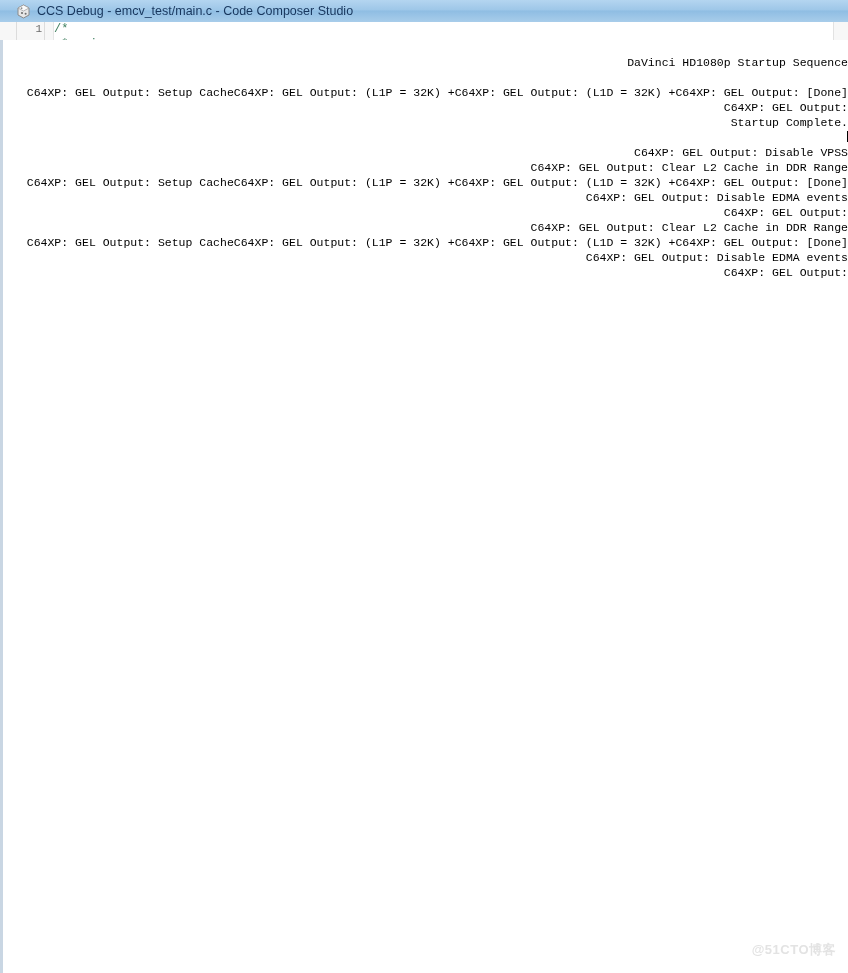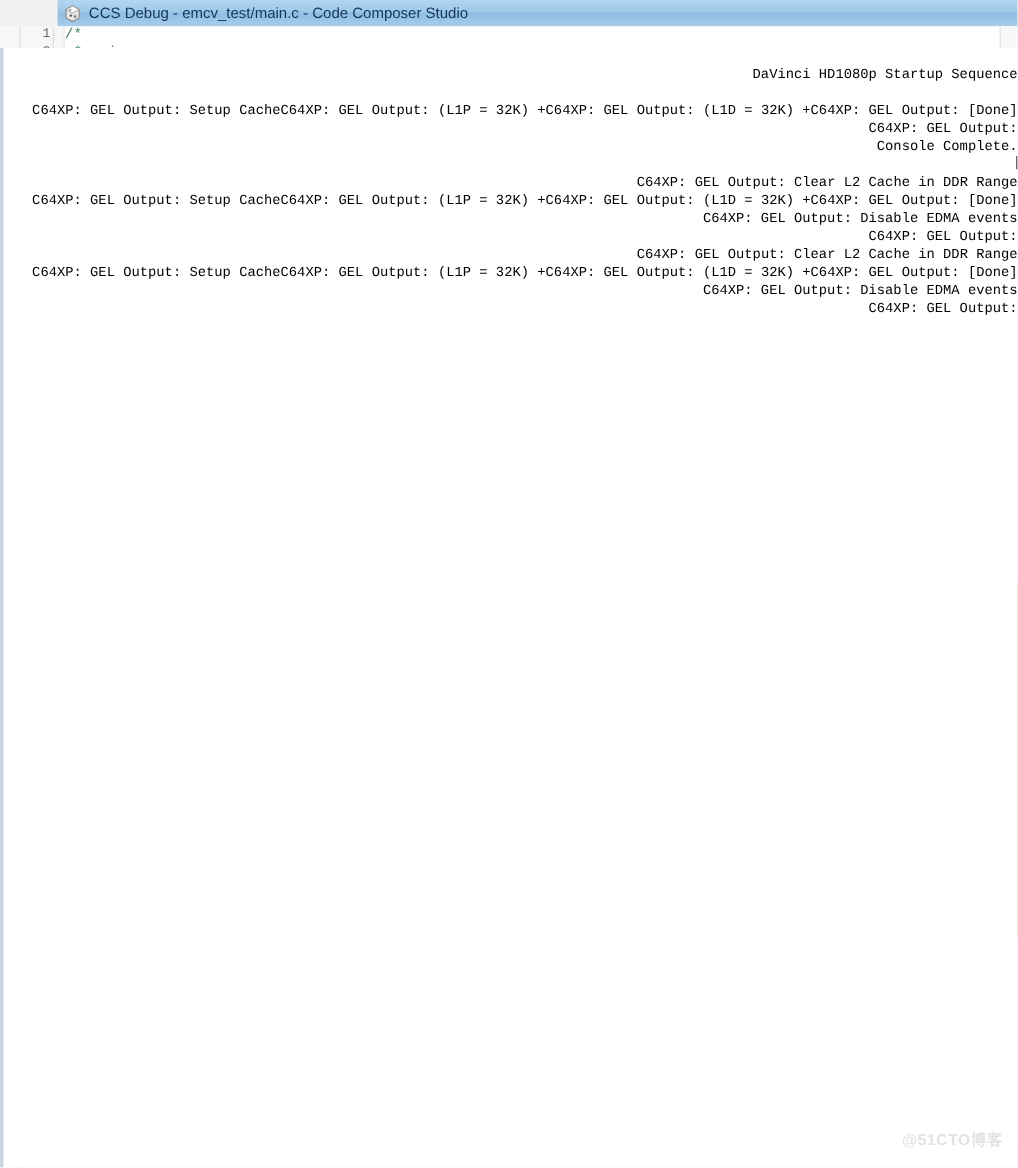--- a/index.html
+++ b/index.html
@@ -10,21 +10,21 @@
     font-size:12px;color:#000;
     -webkit-font-smoothing:antialiased;
   }
   .app{position:relative;width:848px;height:973px;background:#f0f0f0;}
 
   
   .titlebar{
     height:22px;
     background:linear-gradient(to bottom,#b4d5f0 0%,#9ec7e8 45%,#8fbde3 50%,#a8cdea 100%);
     border-bottom:1px solid #7ba7ca;
-    display:flex;align-items:center;padding-left:5px;margin-left:48px;
+    display:flex;align-items:center;padding-left:16px;
   }
   .title-icon{
     width:15px;height:15px;margin-right:6px;flex:0 0 auto;position:relative;
   }
   .title-text{font-size:12.5px;color:#17365d;white-space:nowrap;}
 
   
   .menubar{
     height:23px;background:#f4f4f4;border-bottom:1px solid #e2e2e2;
     display:flex;align-items:center;padding-left:6px;
@@ -645,22 +645,23 @@
         <span>GEL Files</span>
       </div>
     </div>
     <div class="console-sub">TMS320DM6467.ccxml</div>
     <div class="console-body" id="consoleout">
         <div class="coline"></div>
         <div class="coline">DaVinci HD1080p Startup Sequence</div>
         <div class="coline"></div>
         <div class="coline">C64XP: GEL Output: Setup CacheC64XP: GEL Output: (L1P = 32K) +C64XP: GEL Output: (L1D = 32K) +C64XP: GEL Output: [Done]</div>
         <div class="coline">C64XP: GEL Output:</div>
-        <div class="coline">Console Complete.</div>
+        <div class="coline">Startup Complete.</div>
         <div class="coline"><span class="caret"></span></div>
+        <div class="coline">C64XP: GEL Output: Disable VPSS</div>
         <div class="coline">C64XP: GEL Output: Clear L2 Cache in DDR Range</div>
         <div class="coline">C64XP: GEL Output: Setup CacheC64XP: GEL Output: (L1P = 32K) +C64XP: GEL Output: (L1D = 32K) +C64XP: GEL Output: [Done]</div>
         <div class="coline">C64XP: GEL Output: Disable EDMA events</div>
         <div class="coline">C64XP: GEL Output:</div>
         <div class="coline">C64XP: GEL Output: Clear L2 Cache in DDR Range</div>
         <div class="coline">C64XP: GEL Output: Setup CacheC64XP: GEL Output: (L1P = 32K) +C64XP: GEL Output: (L1D = 32K) +C64XP: GEL Output: [Done]</div>
         <div class="coline">C64XP: GEL Output: Disable EDMA events</div>
         <div class="coline">C64XP: GEL Output:</div>
       </div>
   </div>

